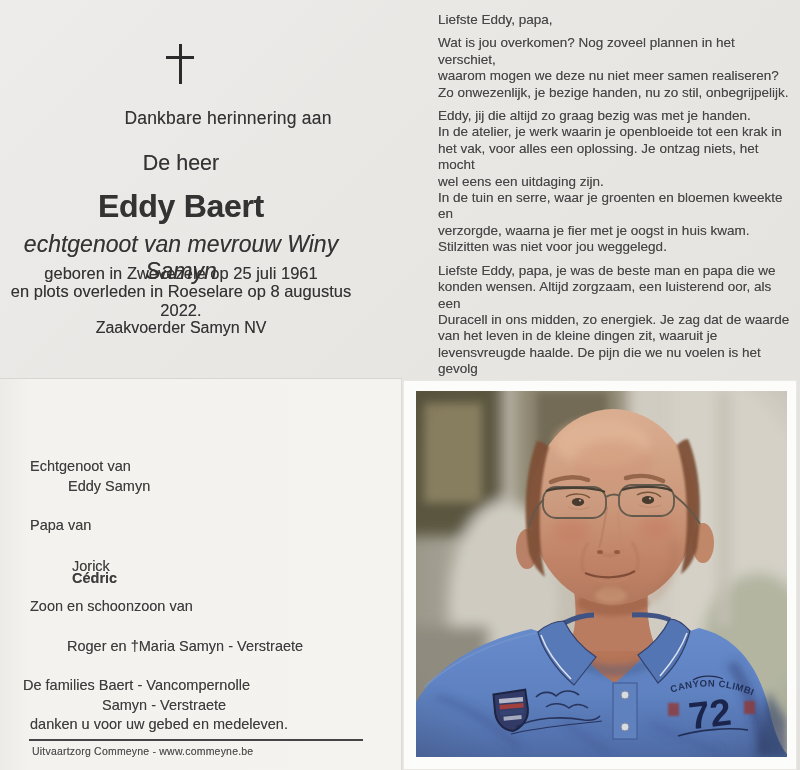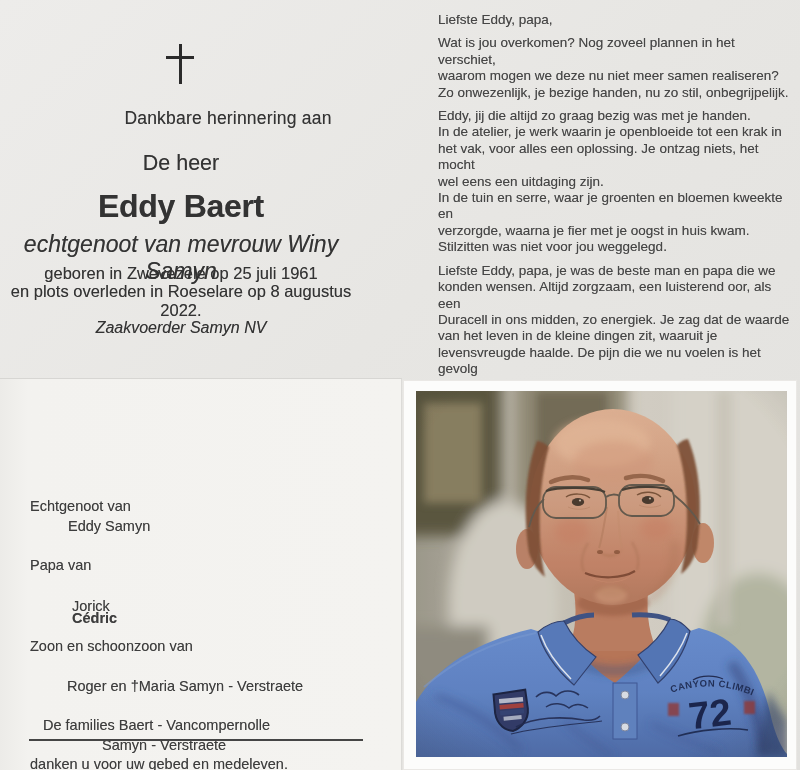--- a/index.html
+++ b/index.html
@@ -12,29 +12,29 @@
   .front .c{position:absolute;left:0;width:100%;text-align:center;color:#333;}
   .cross{position:absolute;left:166px;top:44px;width:28px;height:40px;filter:blur(.3px);}
   .cross .v{position:absolute;left:12.5px;top:0;width:3px;height:40px;background:#2b2b2b;}
   .cross .h{position:absolute;left:0;top:12px;width:28px;height:3px;background:#2b2b2b;}
   .dedication{top:108px;font-size:17.5px;letter-spacing:.2px;padding-left:47px;}
   .salutation{top:151px;font-size:21.5px;}
   .name{top:188px;font-size:32px;font-weight:bold;color:#1e1e1e;letter-spacing:-.3px;}
   .spouse{top:231px;font-size:23px;font-style:italic;}
   .birth{top:264px;font-size:16.5px;}
   .death{top:282px;font-size:16.5px;}
-  .occupation{top:319px;font-size:16px;font-style:italic;color:#2f2f2f;}
+  .occupation{top:319px;font-size:16px;color:#2f2f2f;}
   
   .letter{position:absolute;left:438px;top:12px;width:352px;}
   .letter p{margin:0 0 7px 0;font-size:13.5px;line-height:16.4px;color:#464646;white-space:pre-line;}
   
   .panel-bl{position:absolute;left:0;top:378px;width:402px;height:392px;box-sizing:border-box;
             background:linear-gradient(90deg,#ecebe8 0px,#f3f2ef 28px,#f4f3f0 100%);
             border-top:1px solid #d7d6d3;border-right:1px solid #dcdbd8;}
-  .fline{position:absolute;font-size:14.5px;color:#3d3d3d;white-space:nowrap;margin-top:40px;}
+  .fline{position:absolute;font-size:14.5px;color:#3d3d3d;white-space:nowrap;}
   .divider{position:absolute;left:29px;top:739px;width:334px;height:2px;background:#454545;}
   .footerline{position:absolute;left:32px;top:745px;font-size:10.5px;color:#4e4e4e;letter-spacing:.2px;}
   
   .photo-frame{position:absolute;left:403px;top:380px;width:394px;height:390px;background:#fcfcfb;
                box-sizing:border-box;border:1px solid #eae8e5;}
   .photo{position:absolute;left:12px;top:10px;width:371px;height:366px;overflow:hidden;background:#c6c2b8;}
 </style>
 </head>
 <body>
 
@@ -79,25 +79,26 @@
 
   <div class="panel-bl"></div>
 
   <div class="fline scan" style="left:30px;top:458px;">Echtgenoot van</div>
   <div class="fline scan" style="left:68px;top:478px;">Eddy Samyn</div>
   <div class="fline scan" style="left:30px;top:517px;">Papa van</div>
   <div class="fline scan" style="left:72px;top:570px;font-weight:bold;">Cédric</div>
   <div class="fline scan" style="left:72px;top:558px;">Jorick</div>
   <div class="fline scan" style="left:30px;top:598px;">Zoon en schoonzoon van</div>
   <div class="fline scan" style="left:67px;top:638px;">Roger en †Maria Samyn - Verstraete</div>
-  <div class="fline scan" style="left:43px;top:677px;">De families Baert - Vancompernolle</div>
+  <div class="fline scan" style="left:23px;top:677px;">De families Baert - Vancompernolle</div>
   <div class="fline scan" style="left:102px;top:697px;">Samyn - Verstraete</div>
   <div class="fline scan" style="left:30px;top:716px;">danken u voor uw gebed en medeleven.</div>
 
   <div class="divider"></div>
+  <div class="footerline scan">Uitvaartzorg Commeyne - www.commeyne.be</div>
 
   <div class="photo-frame">
     <div class="photo">
       <svg width="371" height="366" viewBox="0 0 371 366">
         <defs>
           <linearGradient id="bgw" x1="0" y1="0" x2="1" y2="0">
             <stop offset="0" stop-color="#9a978b"></stop>
               <stop offset=".3" stop-color="#bdb9ae"></stop>
             <stop offset=".62" stop-color="#d2cec5"></stop>
               <stop offset="1" stop-color="#ccc9bf"></stop>

